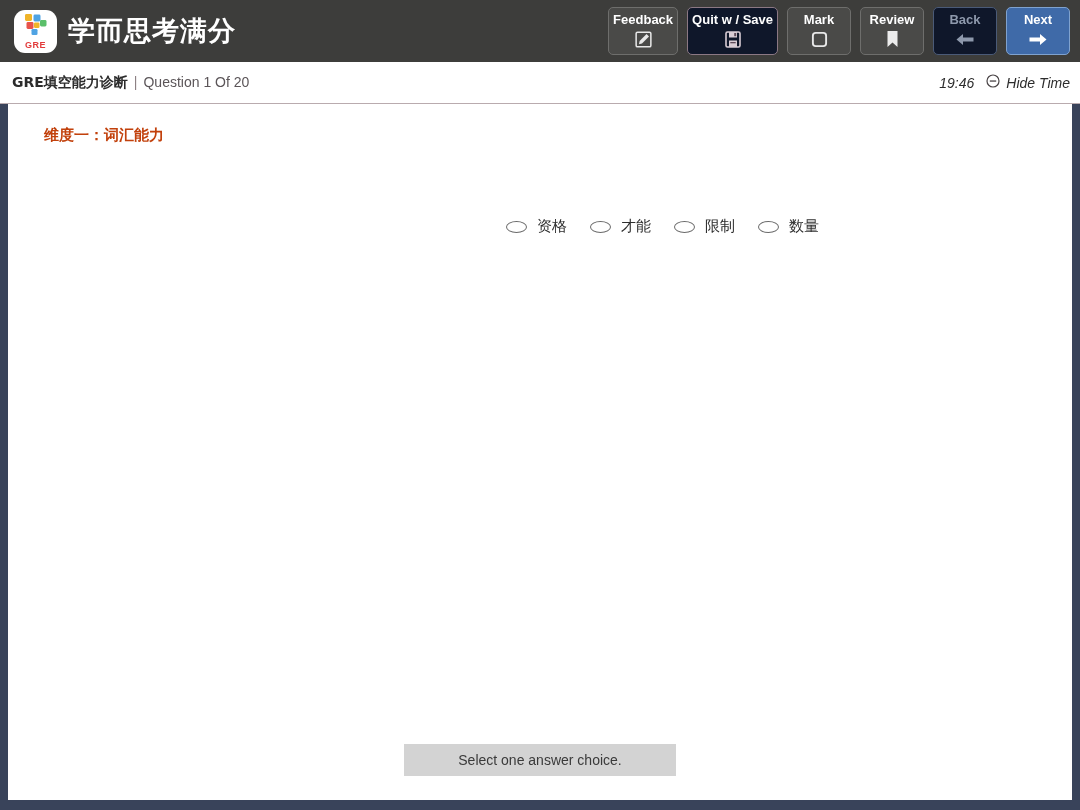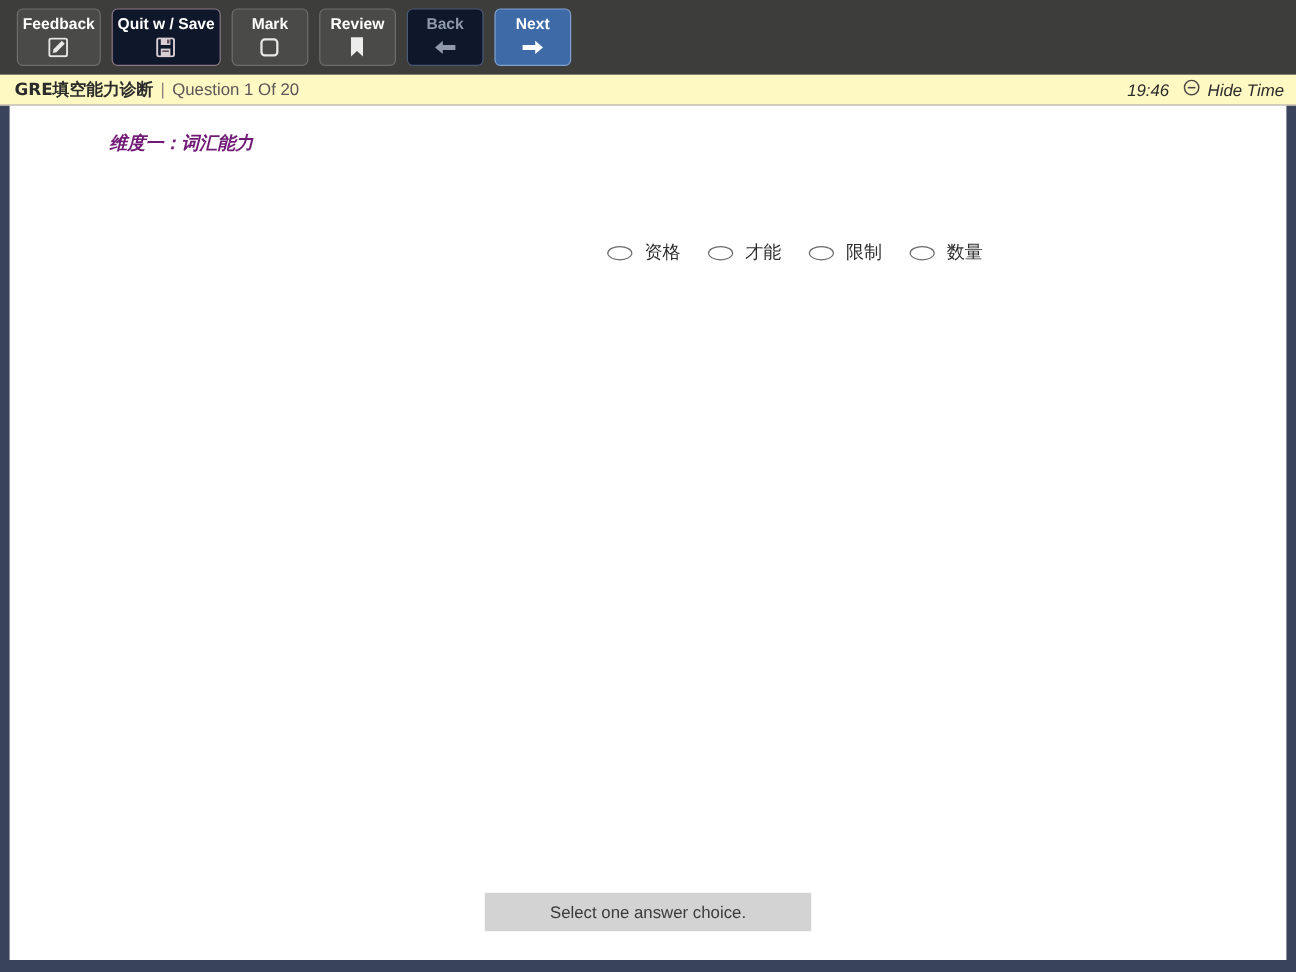--- a/index.html
+++ b/index.html
@@ -125,22 +125,22 @@
     color: #8e99ac;
   }
   .tbtn.next {
     background: #3f6aa8;
     border-color: #7fa2cf;
     color: #ffffff;
   }
 
   
   .statusbar {
-    height: 26px;
-    background: #fef9c3;
+    height: 42px;
+    background: #ffffff;
     border-bottom: 1px solid #b9abae;
     display: flex;
     align-items: center;
     justify-content: space-between;
     padding: 0 10px 0 12px;
     margin: 0 -8px;
     flex: 0 0 auto;
     color: #2c2c2c;
   }
   .status-left {
@@ -185,24 +185,23 @@
 
   .question-area {
     flex: 1 1 auto;
     padding: 22px 0 0 0;
     position: relative;
   }
 
   .dimension-heading {
     font-size: 15px;
     font-weight: bold;
-    color: #701a75;
-    margin: 0 0 0 83px;
-    font-family: "DejaVu Sans", "Liberation Sans", sans-serif;
-    font-style: italic;
+    color: #c2410c;
+    margin: 0 0 0 36px;
+    font-family: "DejaVu Sans", "Liberation Sans", sans-serif;
   }
 
   .question-stem {
     font-size: 15px;
     color: #3b3b3b;
     margin: 35px 0 0 58px;
     font-family: "DejaVu Sans", "Liberation Sans", sans-serif;
   }
 
   .choices {
@@ -248,20 +247,34 @@
     text-align: center;
   }
 </style>
 </head>
 <body>
 
 <div class="app-frame">
 
   <div class="toolbar">
 
+    <div class="brand">
+      <div class="brand-logo">
+        <svg class="logo-shapes" viewBox="0 0 43 27">
+          <rect x="11" y="2" width="7" height="7" rx="1.4" fill="#f0b429"></rect>
+          <rect x="19.5" y="2.5" width="7" height="7" rx="1.4" fill="#4fa3e3"></rect>
+          <rect x="26" y="8" width="6.5" height="6.5" rx="1.4" fill="#5bbf6a"></rect>
+          <rect x="12.5" y="10" width="7" height="7" rx="1.4" fill="#e8534a"></rect>
+          <rect x="20" y="10.5" width="5.5" height="5.5" rx="1.3" fill="#f0b429"></rect>
+          <rect x="17.5" y="17" width="6" height="6" rx="1.3" fill="#4fa3e3"></rect>
+        </svg>
+        <div class="logo-text">GRE</div>
+      </div>
+      <div class="brand-title">学而思考满分</div>
+    </div>
 
     <div class="tool-buttons">
 
       <div class="tbtn">
         <span class="lbl">Feedback</span>
         <span class="ico">
           <svg width="17" height="17" viewBox="0 0 18 18">
             <rect x="1.2" y="1.2" width="15.6" height="15.6" rx="1.5" fill="none" stroke="#e8e8e8" stroke-width="1.6"></rect>
             <path d="M12.2 3.2 L14.8 5.8 L7.4 13.2 L4.2 13.9 L4.9 10.7 Z" fill="#e8e8e8"></path>
           </svg>

